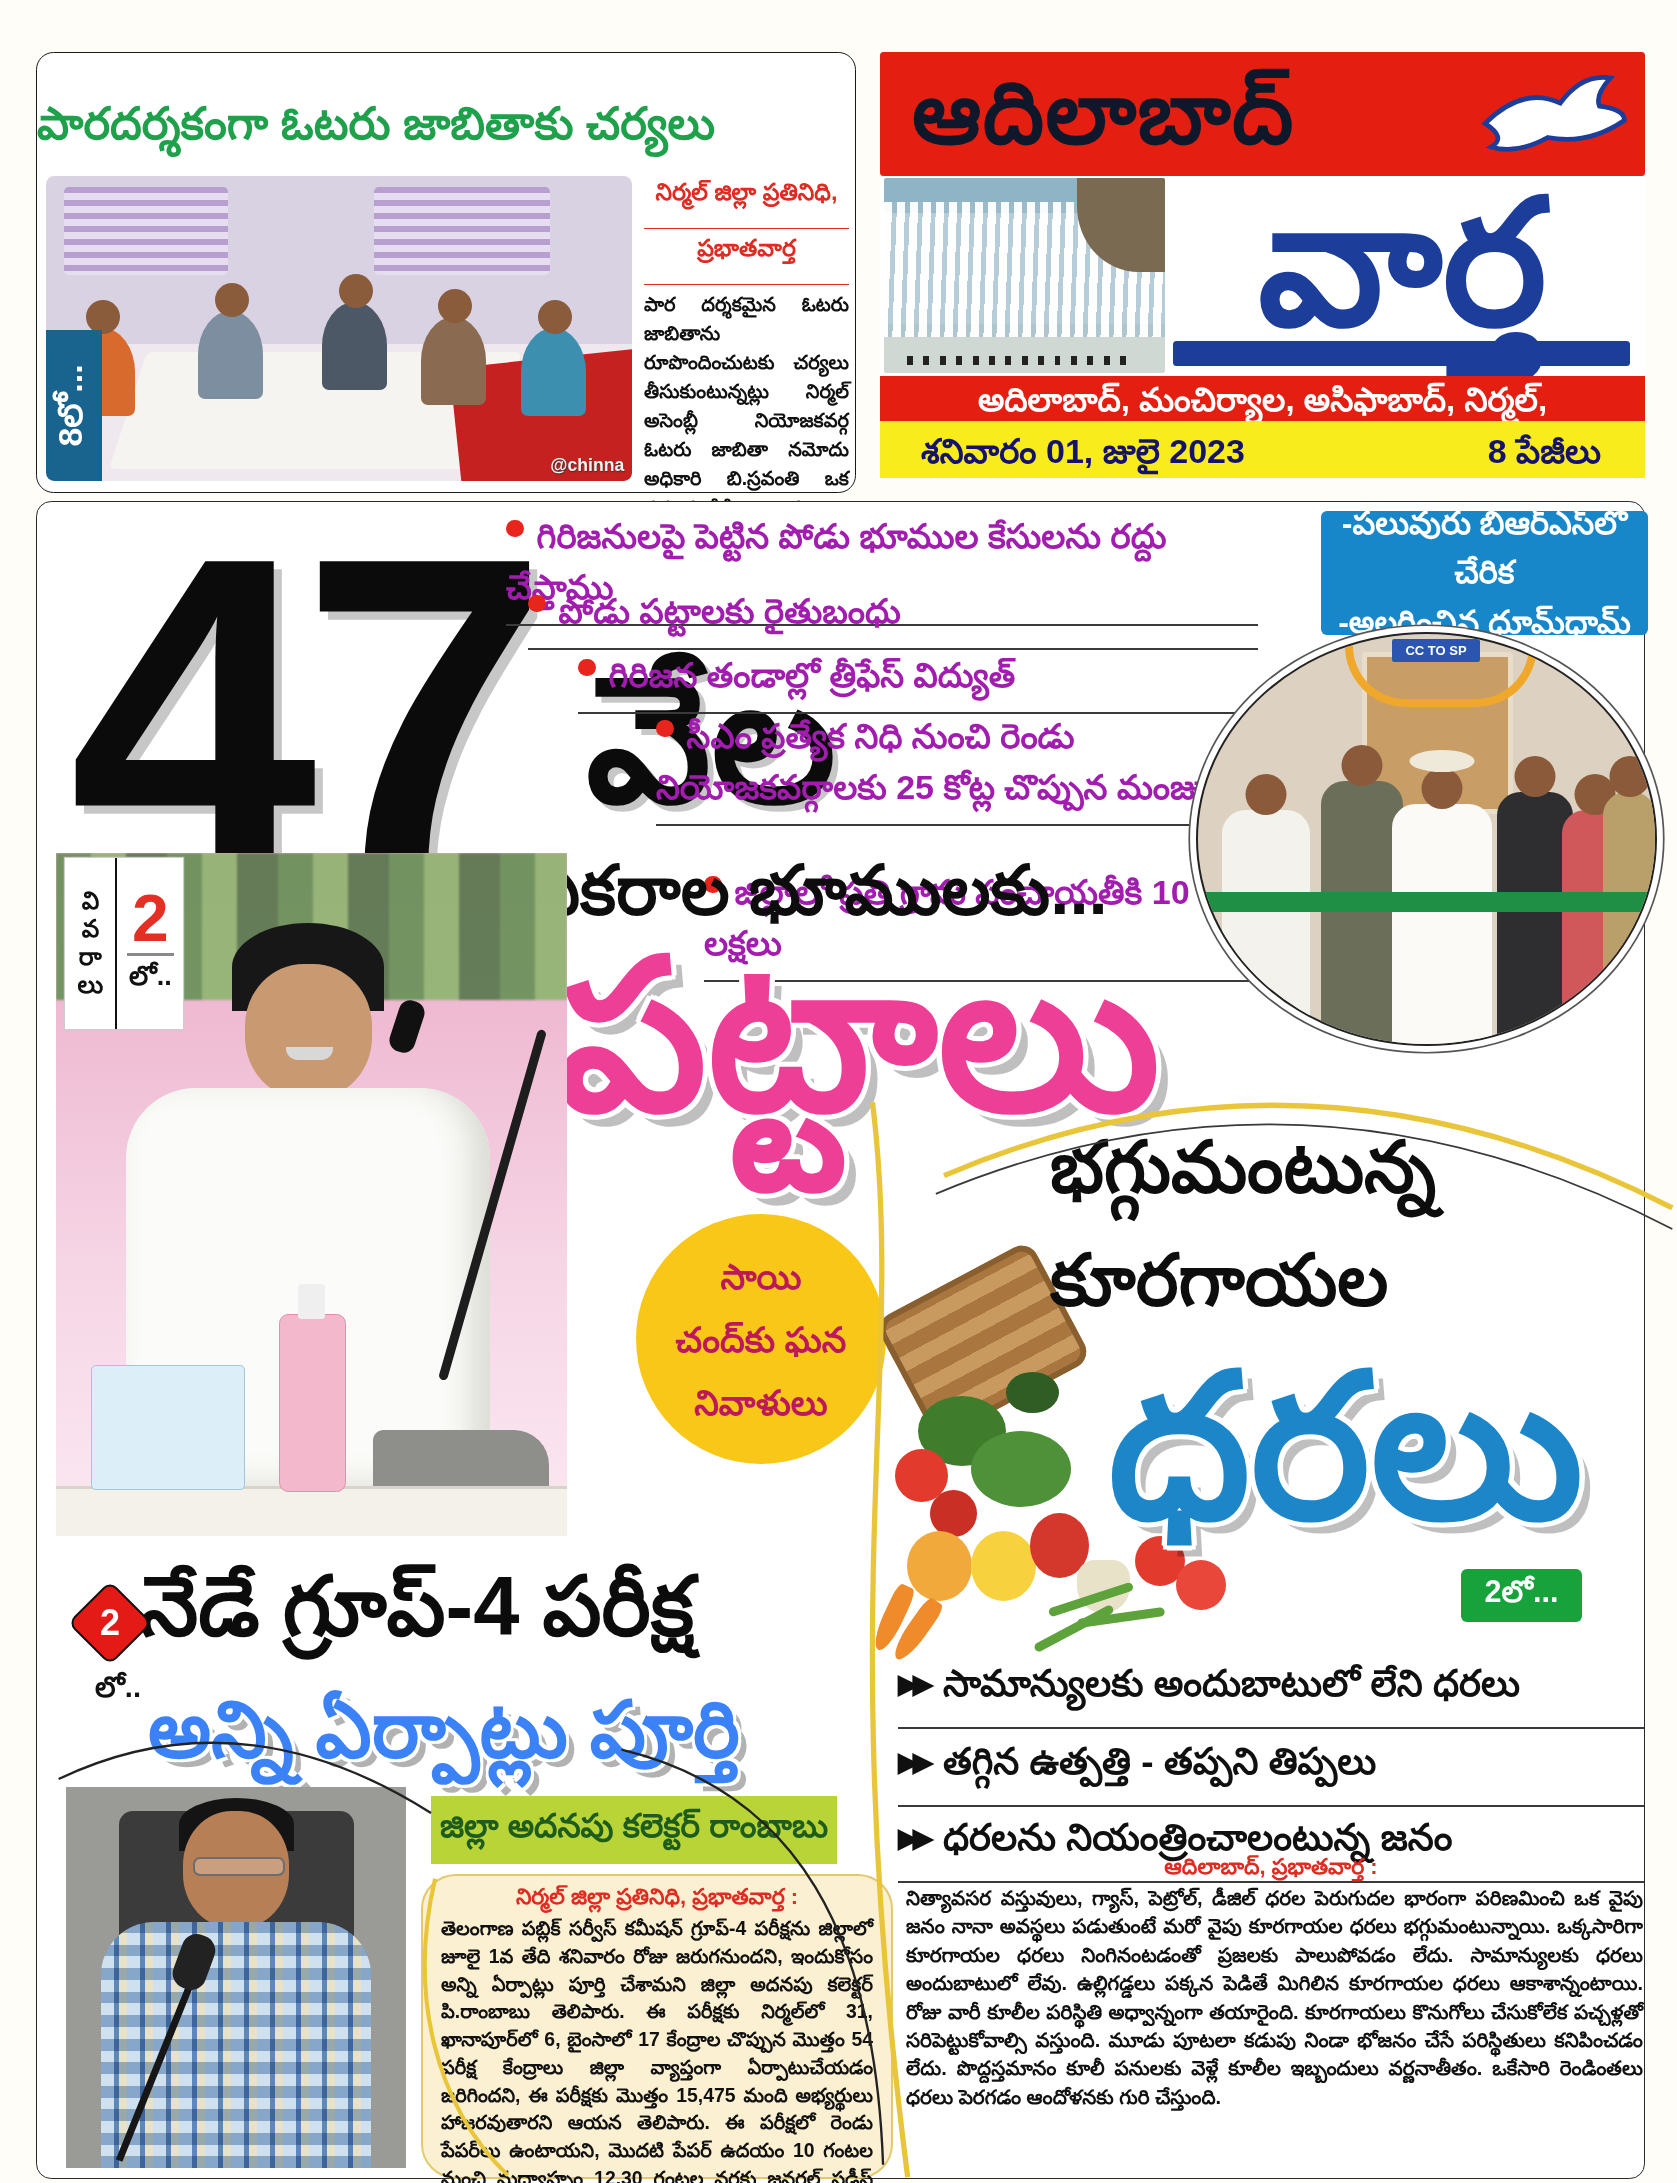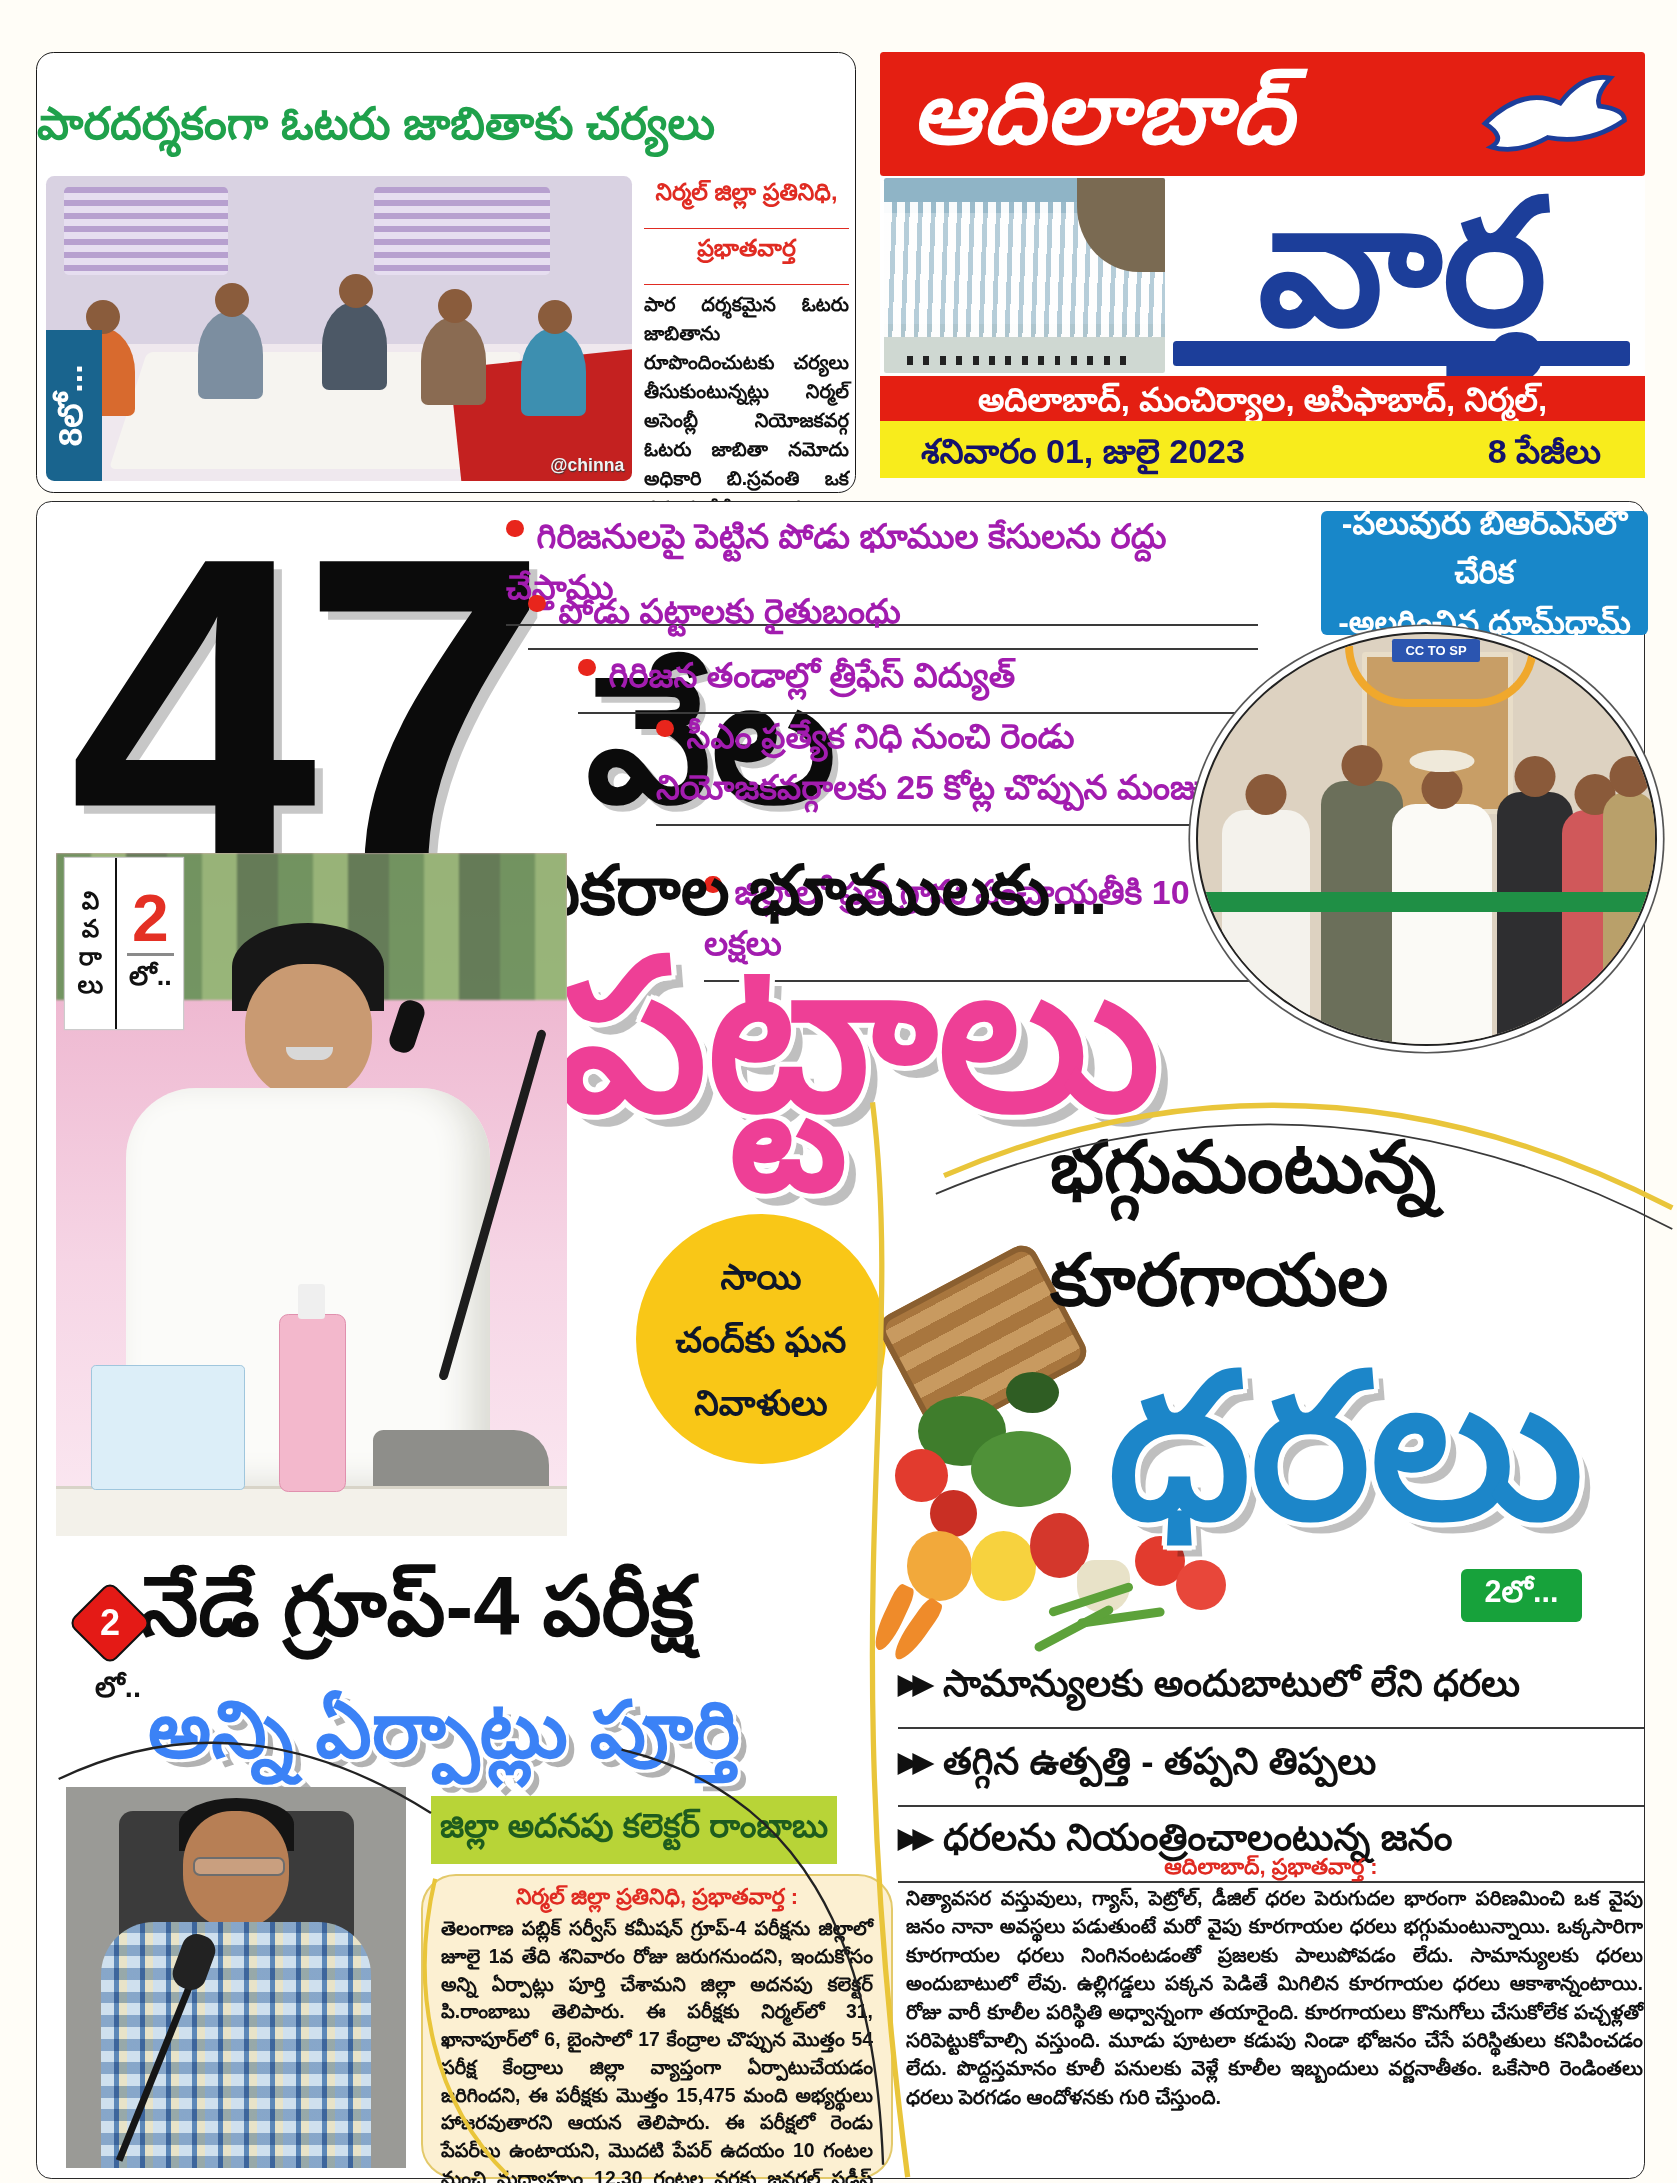--- a/index.html
+++ b/index.html
@@ -20,21 +20,21 @@
   .tl-tag{position:absolute;left:0;bottom:0;width:56px;height:151px;background:#19648e;display:flex;align-items:center;justify-content:center;}
   .tl-tag span{transform:rotate(-90deg);white-space:nowrap;color:#fff;font-size:34px;font-weight:800;}
   .tl-credit{position:absolute;right:8.2px;bottom:4.7px;color:#f3f3f3;font-size:17.6px;font-weight:700;text-shadow:0.6px 0.6px 1.2px #333;}
   .tl-right{position:absolute;left:607px;top:124px;width:205px;height:305px;}
   .tl-byline{color:#e02b22;font-size:23.5px;font-weight:800;text-align:center;line-height:1.35;}
   .tl-byline span{display:block;border-bottom:1.8px solid #e02b22;padding-bottom:19px;margin-bottom:4.7px;}
   .tl-body{margin-top:4px;font-size:19.4px;line-height:1.5;text-align:justify;font-weight:600;}
   
   .mast{left:880px;top:52px;width:765px;height:426px;}
   .mast-red{position:absolute;left:0;top:0;width:100%;height:124px;background:#e41f12;border-radius:3.5px;}
-  .mast-title-top{position:absolute;left:32px;top:10.6px;font-size:87px;font-weight:900;color:#ffffff;letter-spacing:1.2px;font-style:italic;}
+  .mast-title-top{position:absolute;left:32px;top:10.6px;font-size:87px;font-weight:900;color:#0f172a;letter-spacing:1.2px;}
   .mast-dove{position:absolute;right:11.7px;top:15.2px;width:158px;height:94px;}
   .mast-mid{position:absolute;left:0;top:124px;width:100%;height:199px;background:#fff;}
   .waterfall{position:absolute;left:3.5px;top:2.3px;width:281px;height:195px;overflow:hidden;border-radius:2.3px;
      background:linear-gradient(180deg,#8fb4c6 0 18%,#e8f1f5 18% 75%,#cfd8d2 75% 100%);}
   .wf-streaks{position:absolute;left:0;top:23.5px;width:100%;height:135px;
      background:repeating-linear-gradient(92deg,rgba(255,255,255,.95) 0 8.2px,rgba(160,190,205,.7) 8.2px 13px);}
   .wf-rock{position:absolute;right:0;top:0;width:88px;height:94px;background:#7a6a52;border-radius:0 0 0 70%;}
   .wf-people{position:absolute;left:23.5px;bottom:8.2px;width:223px;height:9.4px;
      background:repeating-linear-gradient(90deg,#222 0 5.9px,transparent 5.9px 16.4px);}
   .mast-title-main{position:absolute;left:285px;top:-14px;width:475px;text-align:center;font-size:176px;font-weight:900;color:#1c3e9a;}
@@ -82,21 +82,21 @@
   .kcr-bottle{position:absolute;left:223px;bottom:44px;width:65px;height:176px;background:#f3b8cc;border-radius:9.4px;border:1.8px solid #e090ae;}
   .kcr-pump{position:absolute;left:242px;bottom:217px;width:27px;height:35px;background:#efefef;border-radius:3.5px;}
   .kcr-maskbox{position:absolute;left:35px;bottom:46px;width:152px;height:123px;background:#dceef8;border:1.8px solid #9fc6dd;border-radius:4.7px;}
   .kcr-label{position:absolute;left:9.4px;top:4.7px;width:118px;height:171px;background:#fff;box-shadow:0 0 0 1.2px #ccc;display:flex;}
   .kcr-label-col{width:50px;border-right:2.9px solid #111;display:flex;flex-direction:column;align-items:center;justify-content:center;font-size:24.6px;font-weight:800;line-height:1.15;}
   .kcr-label-right{flex:1;display:flex;flex-direction:column;align-items:center;justify-content:center;}
   .kcr-label-num{color:#e43024;font-size:66px;font-weight:900;line-height:.9;}
   .kcr-label-hr{width:47px;height:2.9px;background:#8a8a8a;margin:4.7px 0;}
   .kcr-label-lo{font-size:27px;font-weight:800;}
   .ycircle{left:636px;top:1214px;width:250px;height:250px;border-radius:50%;background:#f9c717;display:flex;flex-direction:column;
-           align-items:center;justify-content:center;text-align:center;font-size:35px;font-weight:800;line-height:1.8;color:#0f172a;}
+           align-items:center;justify-content:center;text-align:center;font-size:35px;font-weight:800;line-height:1.8;color:#be185d;}
   
   .veg{left:883px;top:1255px;width:375px;height:399px;}
   .veg-basket{position:absolute;left:11.7px;top:17.6px;width:176px;height:135px;transform:rotate(-28deg);border-radius:17.6px;
      background:repeating-linear-gradient(0deg,#a8763e 0 15.2px,#c89a60 15.2px 30.5px);box-shadow:inset 0 0 0 5.9px #8a5f30;}
   .vg{position:absolute;border-radius:50%;}
   .veg-bean{position:absolute;width:88px;height:9.4px;background:#5da23a;border-radius:5.9px;}
   .veg-carrot{position:absolute;width:20px;height:70px;background:#ef8b2a;border-radius:40% 40% 80% 80%;}
   .bhaggu1{left:1050px;top:1126px;font-size:72px;font-weight:900;color:#0d0d0d;}
   .bhaggu2{left:1050px;top:1239px;font-size:72px;font-weight:900;color:#0d0d0d;}
   .dharalu{left:1108px;top:1331px;font-size:202px;font-weight:900;color:#1c86c9;

